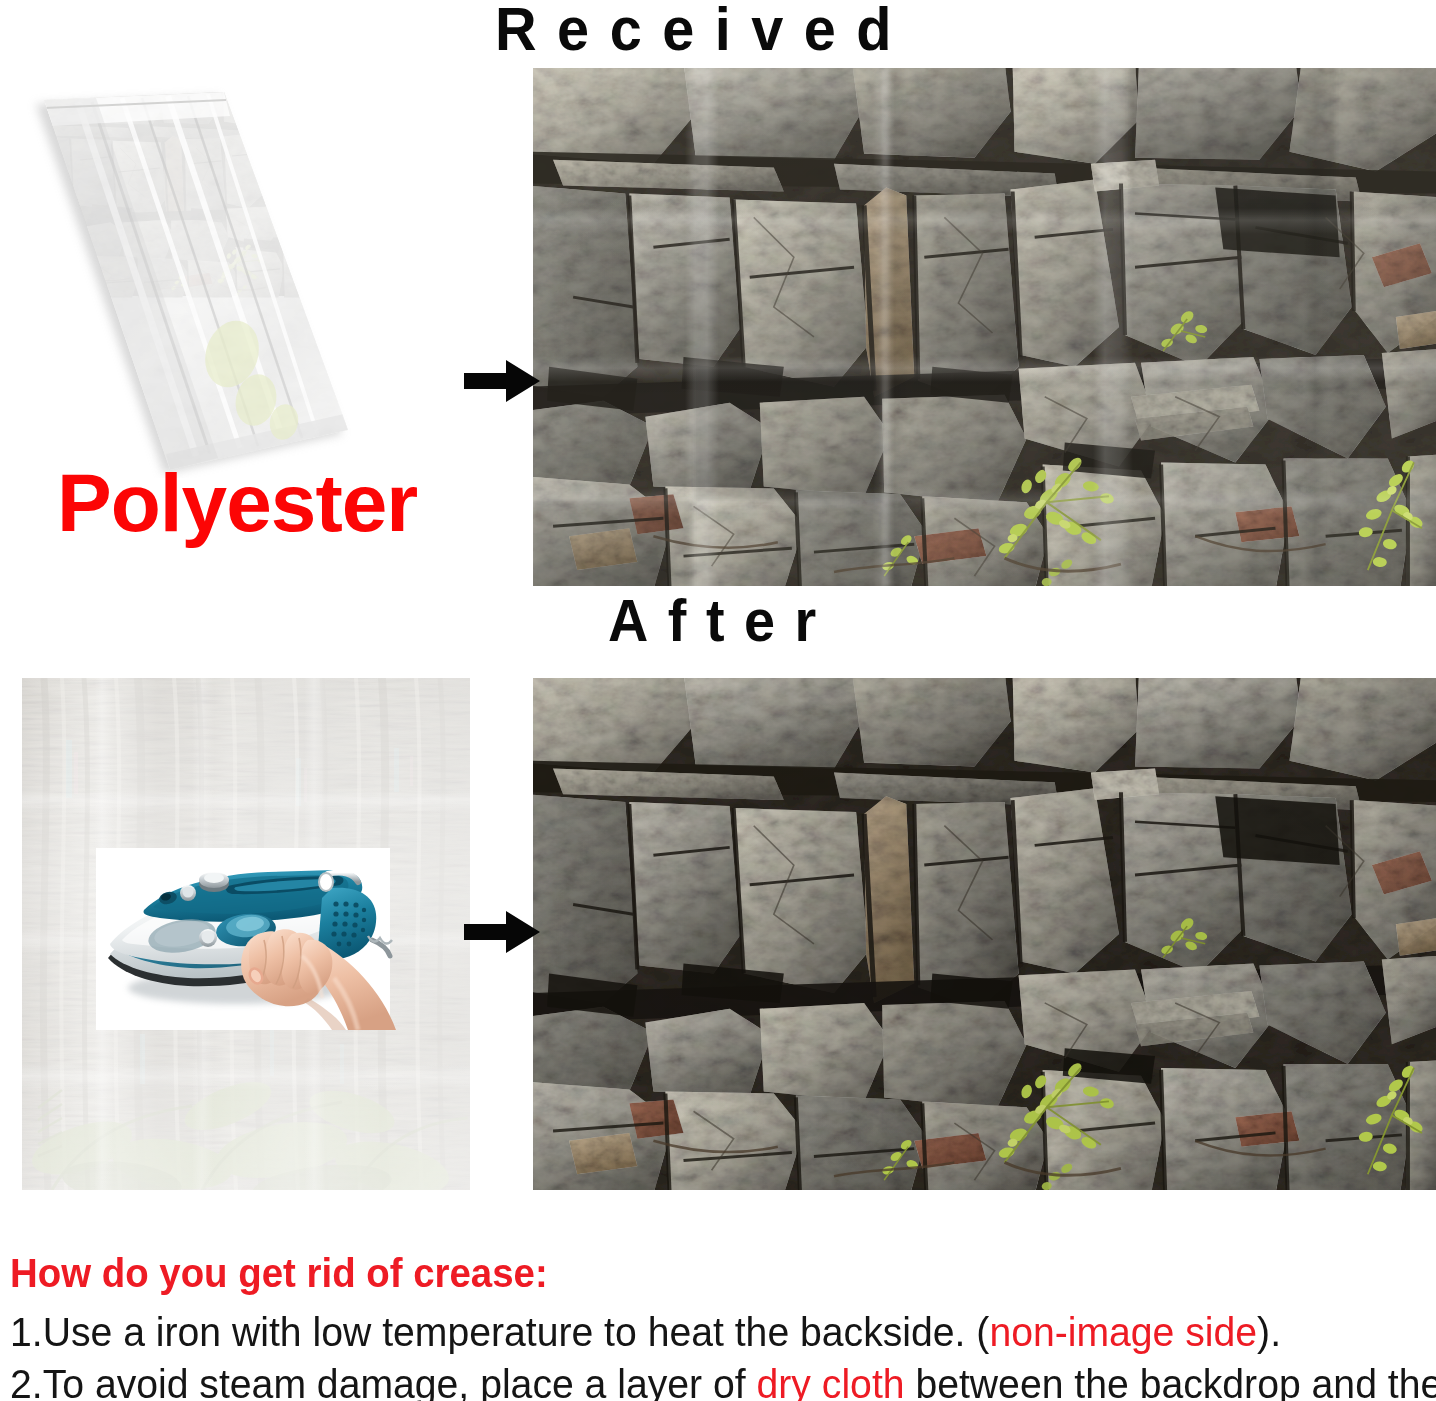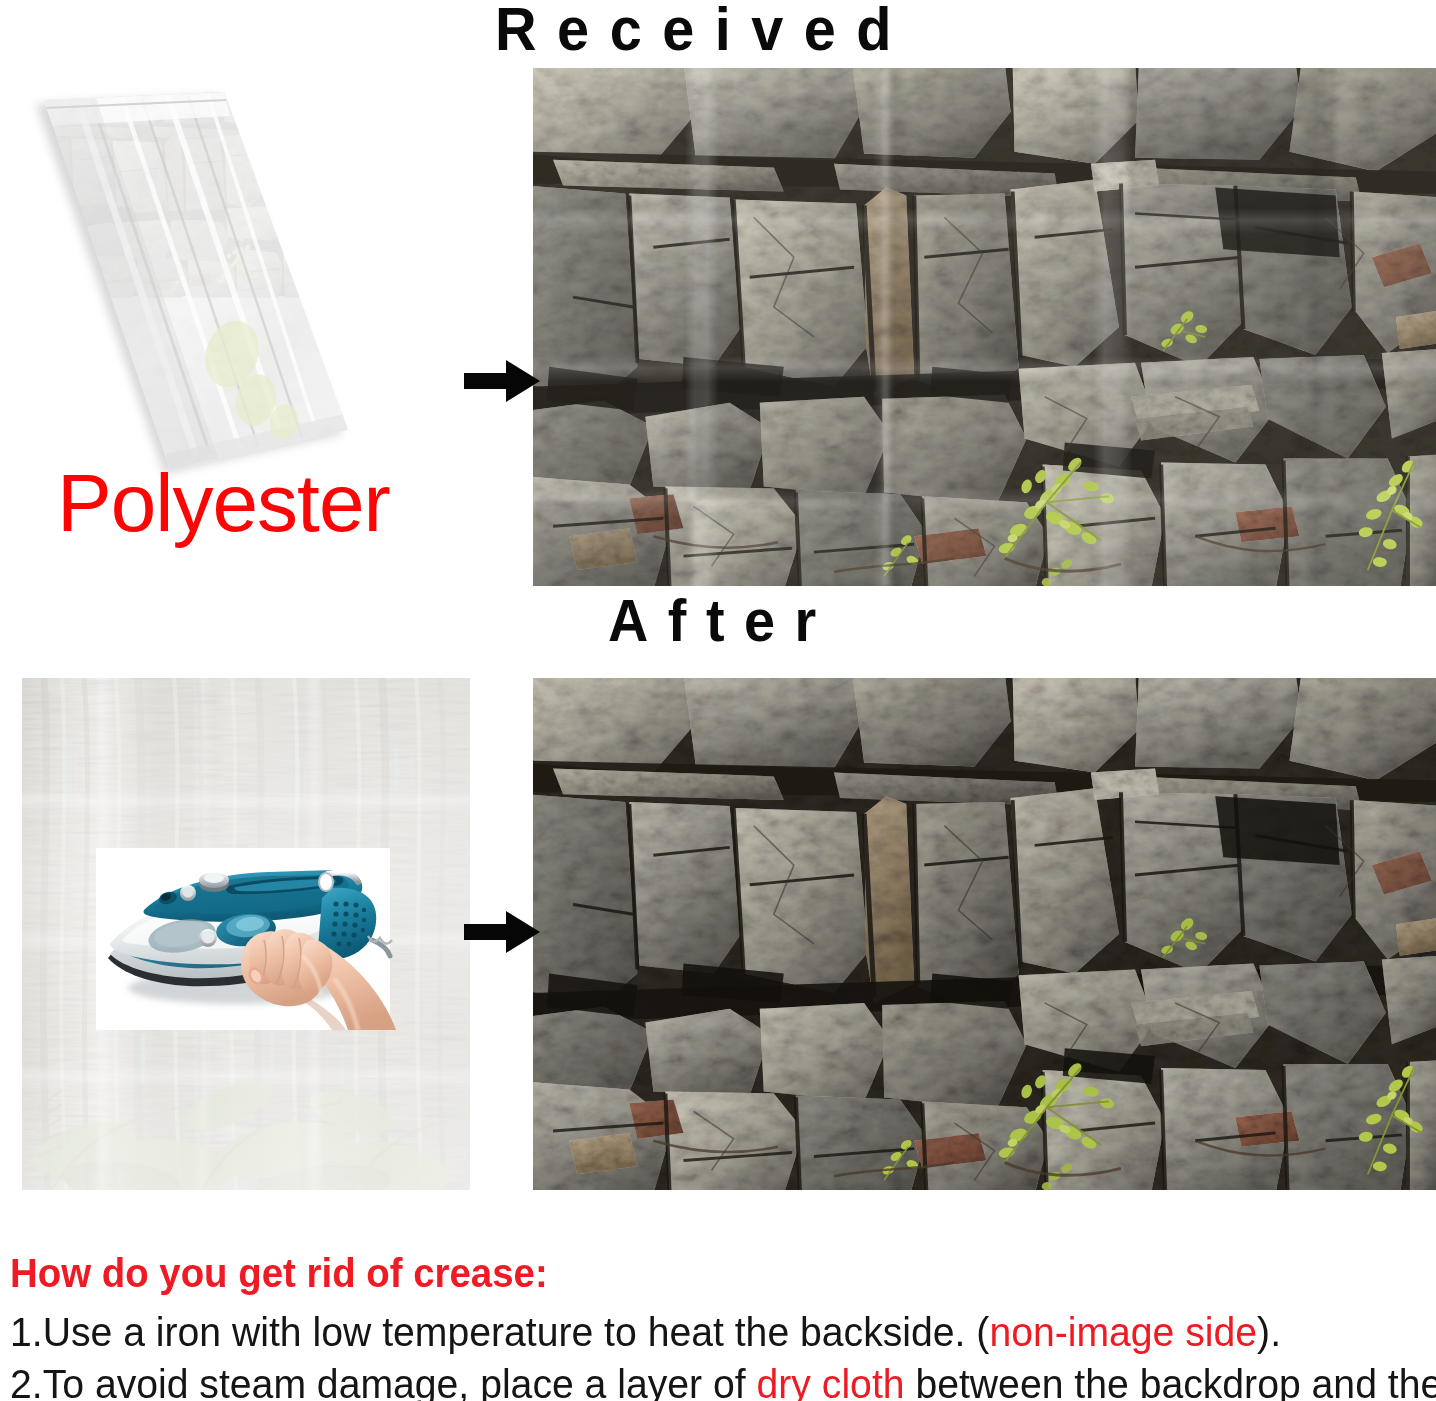--- a/index.html
+++ b/index.html
@@ -38,21 +38,21 @@
     transform-origin: left top;
   }
 
   
   #polyester-label {
     position: absolute;
     left: 57px; top: 462px;
     font-size: 82px;
     color: #fc0505;
     font-family: "Liberation Sans", sans-serif;
-    font-weight: normal;
+    font-weight: bold;
     letter-spacing: -1px;
     line-height: 1;
     white-space: nowrap;
     z-index: 6;
   }
 
   
   .arrow {
     position: absolute;
     z-index: 5;

